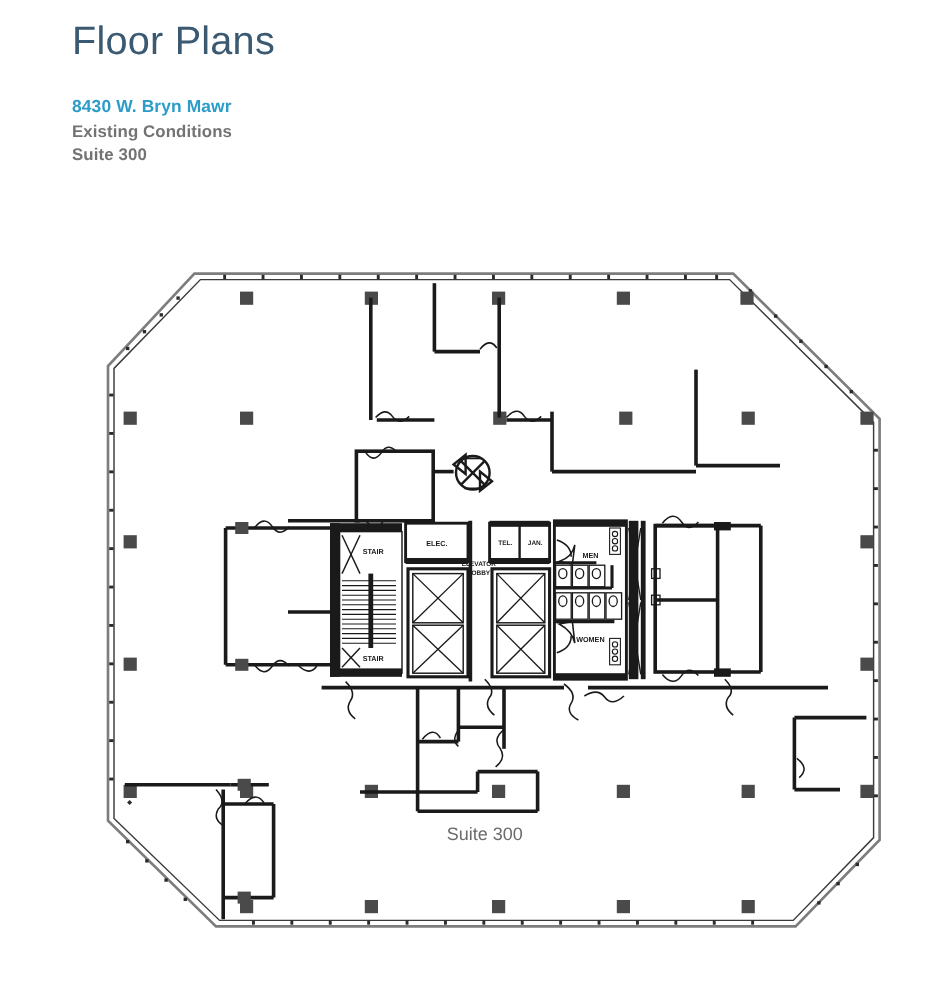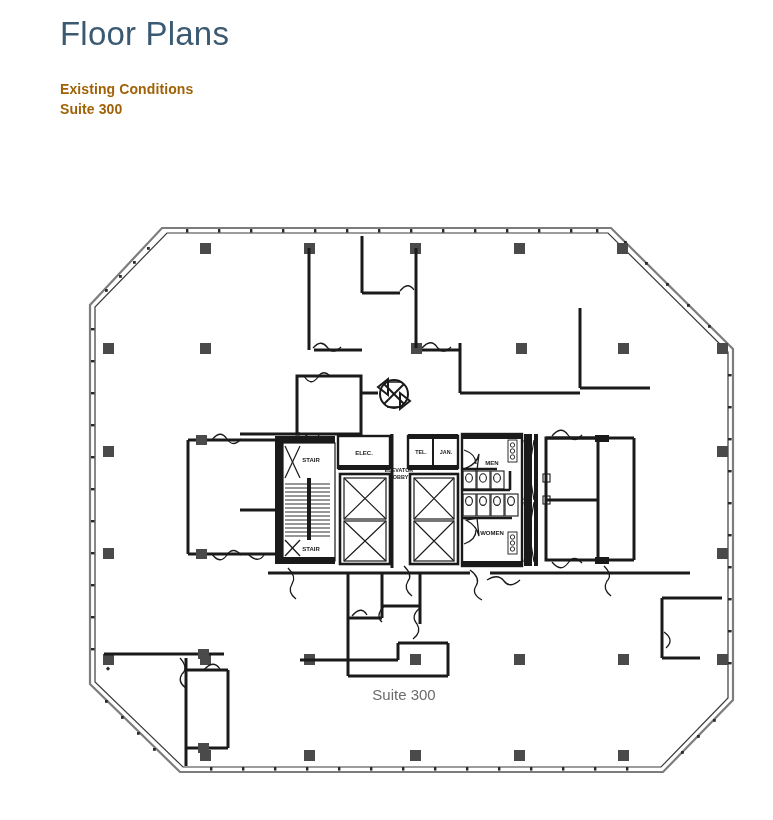--- a/index.html
+++ b/index.html
@@ -45,21 +45,21 @@
   }
   .meta-address {
     font-size: 14.5px;
     font-weight: bold;
     color: #2d9cc8;
     letter-spacing: 0.1px;
   }
   .meta-line {
     font-size: 14px;
     font-weight: bold;
-    color: #a16207;
+    color: #737373;
     letter-spacing: 0.1px;
   }
   .plan-wrap {
     position: absolute;
     left: 0;
     top: 188px;
     width: 773px;
     height: 620px;
   }
   svg.floorplan {
@@ -86,20 +86,21 @@
 </head>
 <body>
 
 <div id="page">
 
   <div class="header">
     <h1 class="page-title">Floor Plans</h1>
   </div>
 
   <div class="meta-block">
+    <div class="meta-address">8430 W. Bryn Mawr</div>
     <div class="meta-line">Existing Conditions</div>
     <div class="meta-line">Suite 300</div>
   </div>
 
   <div class="plan-wrap">
     <svg class="floorplan" width="773" height="620" viewBox="0 0 773 620">
 
       <g>
 
         <polygon points="162,40 611,40 733,161 733,512 663,584 180,584 90,496 90,117" fill="none" stroke="#7d7d7d" stroke-width="2.2"></polygon>

